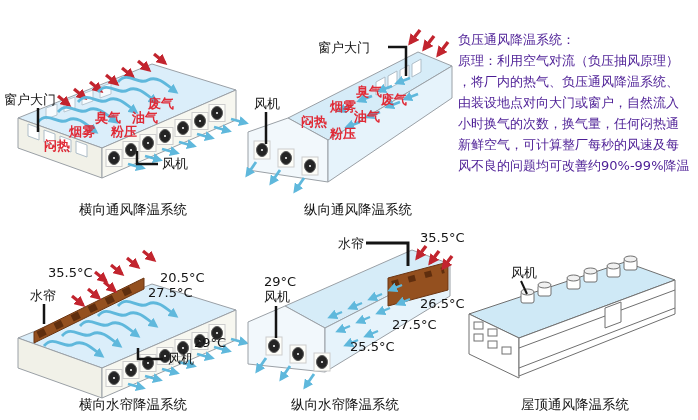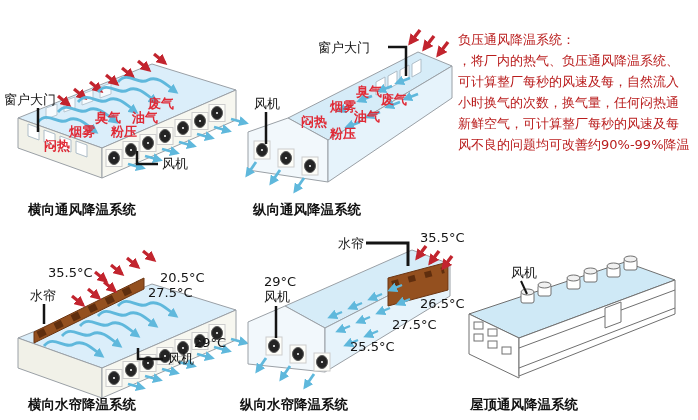--- a/index.html
+++ b/index.html
@@ -3,24 +3,24 @@
 <meta charset="utf-8">
 <style>
   html,body{margin:0;padding:0;background:#fff;}
   #stage{position:relative;width:698px;height:420px;background:#ffffff;overflow:hidden;
          font-family:"DejaVu Sans",sans-serif;}
   #stage svg{position:absolute;overflow:visible;}
   svg text{font-family:"DejaVu Sans",sans-serif;font-size:13px;}
   .red-lbl{fill:#e02a36;font-weight:bold;}
   .blk-lbl{fill:#141414;}
   .temp{fill:#141414;}
-  .cap{position:absolute;width:210px;text-align:left;font-weight:bold;
+  .cap{position:absolute;width:210px;text-align:center;font-weight:normal;
        font-size:13.5px;color:#111;white-space:nowrap;}
   #desc{position:absolute;left:458px;top:29px;width:240px;font-size:13px;
-        line-height:21px;color:#b91c1c;}
+        line-height:21px;color:#4c1d95;}
   #desc div{white-space:nowrap;}
 </style>
 </head>
 <body>
 
 <div id="stage">
 
   <svg width="0" height="0">
     <defs>
       <marker id="arrRed" markerUnits="userSpaceOnUse" markerWidth="11" markerHeight="11" refX="8" refY="5.5" orient="auto">
@@ -180,22 +180,23 @@
     <text x="116" y="96" class="red-lbl">臭气</text>
     <text x="141" y="104" class="red-lbl">废气</text>
     <text x="90" y="111" class="red-lbl">烟雾</text>
     <text x="114" y="121" class="red-lbl">油气</text>
     <text x="61" y="126" class="red-lbl">闷热</text>
     <text x="90" y="138" class="red-lbl">粉压</text>
   </svg>
 
   <div id="desc">
     <div>负压通风降温系统：</div>
+    <div>原理：利用空气对流（负压抽风原理）</div>
     <div>，将厂内的热气、负压通风降温系统、</div>
-    <div>可计算整厂每秒的风速及每，自然流入</div>
+    <div>由装设地点对向大门或窗户，自然流入</div>
     <div>小时换气的次数，换气量，任何闷热通</div>
     <div>新鲜空气，可计算整厂每秒的风速及每</div>
     <div>风不良的问题均可改善约90%-99%降温</div>
   </div>
 
   <svg style="left:0;top:220px" width="240" height="200">
     <g>
       <path d="M18,118 L152,64 L236,90 L102,148 Z" fill="#dbeefa" stroke="#9aa0a6"></path>
       <path d="M18,118 L102,148 L102,178 L18,148 Z" fill="#f1f1e8" stroke="#9aa0a6"></path>
       <path d="M102,148 L236,90 L236,120 L102,178 Z" fill="#f7f7f0" stroke="#9aa0a6"></path>

